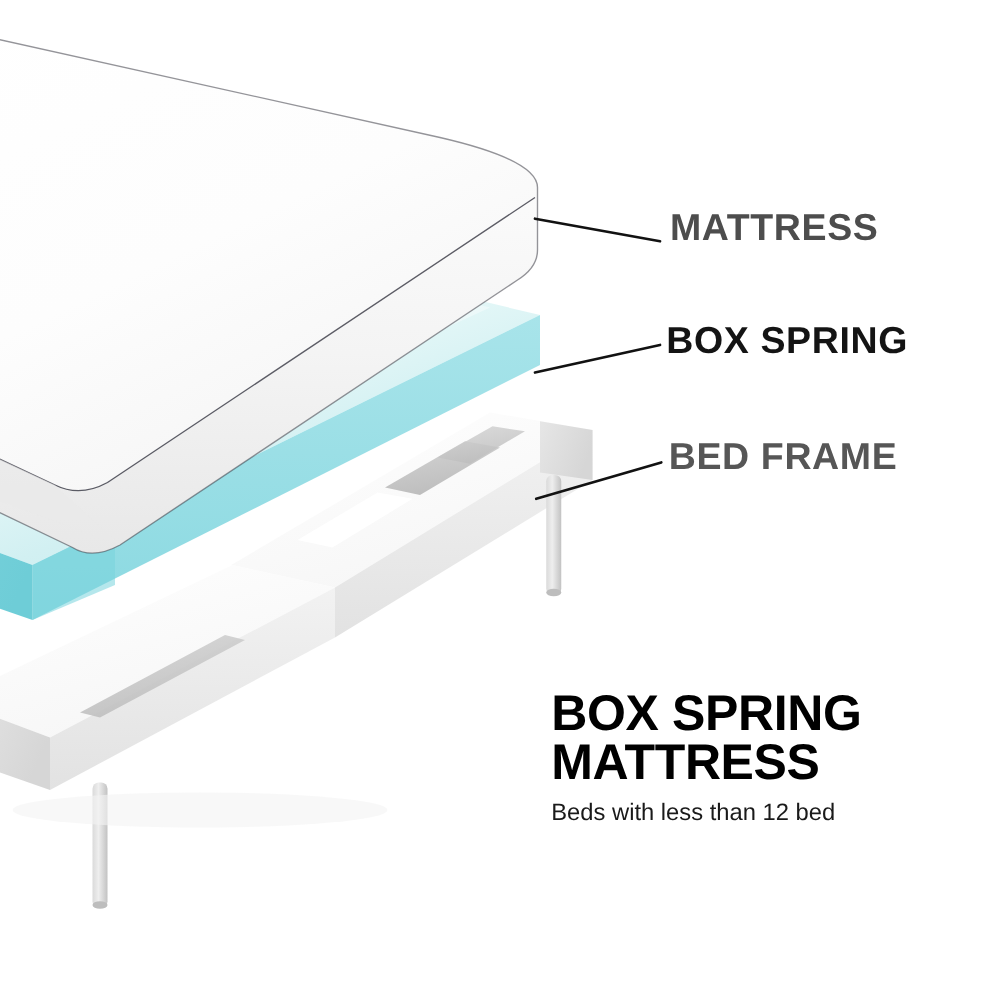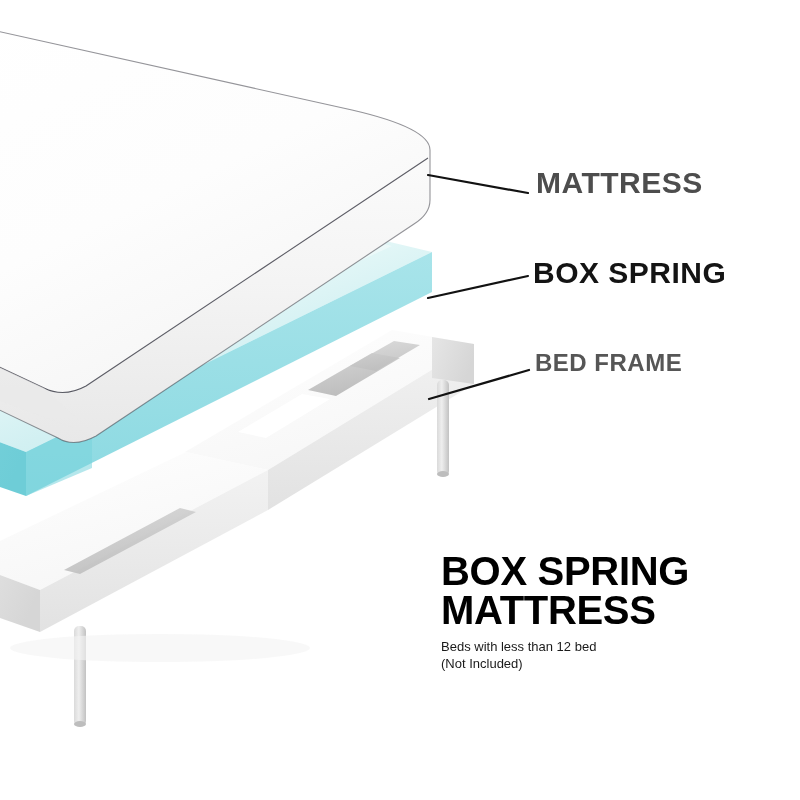--- a/index.html
+++ b/index.html
@@ -40,41 +40,41 @@
   .label-boxspring {
     left: 533px;
     top: 256px;
     font-size: 30px;
     font-weight: 700;
     color: #141414;
   }
   .label-bedframe {
     left: 535px;
     top: 349px;
-    font-size: 24px;
+    font-size: 30px;
     font-weight: 700;
     color: #565656;
   }
   #callout {
     position: absolute;
     left: 441px;
     top: 552px;
     width: 340px;
   }
   .callout-headline {
     font-size: 40px;
     font-weight: 700;
     color: #000000;
     line-height: 0.97;
     letter-spacing: -0.3px;
     margin: 0;
   }
   .callout-body {
     margin: 8px 0 0 0;
-    font-size: 13px;
+    font-size: 19px;
     font-weight: 400;
     color: #1a1a1a;
     line-height: 1.33;
   }
   .callout-body span {
     display: block;
   }
 </style>
 </head>
 <body>
@@ -212,17 +212,16 @@
 
   <div class="label label-boxspring">BOX SPRING</div>
 
   <div class="label label-bedframe">BED FRAME</div>
 
   <div id="callout">
     <div class="callout-headline">BOX SPRING</div>
     <div class="callout-headline">MATTRESS</div>
     <div class="callout-body">
       <span>Beds with less than 12 bed</span>
-      <span>(Not Included)</span>
     </div>
   </div>
 
 </div>
 
 </body></html>

